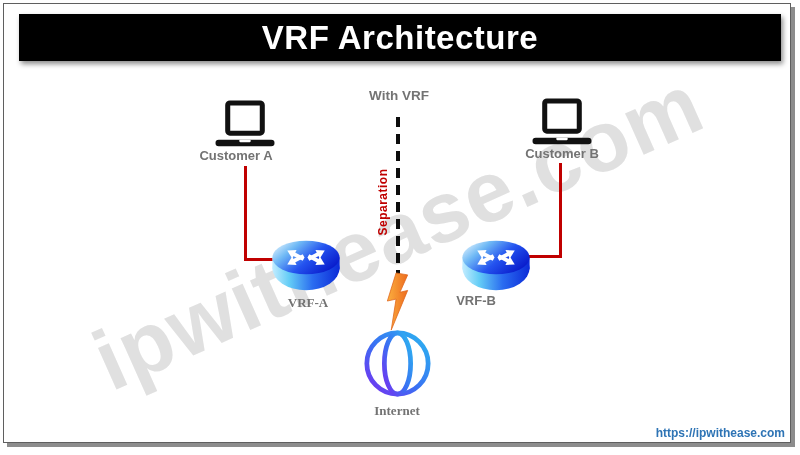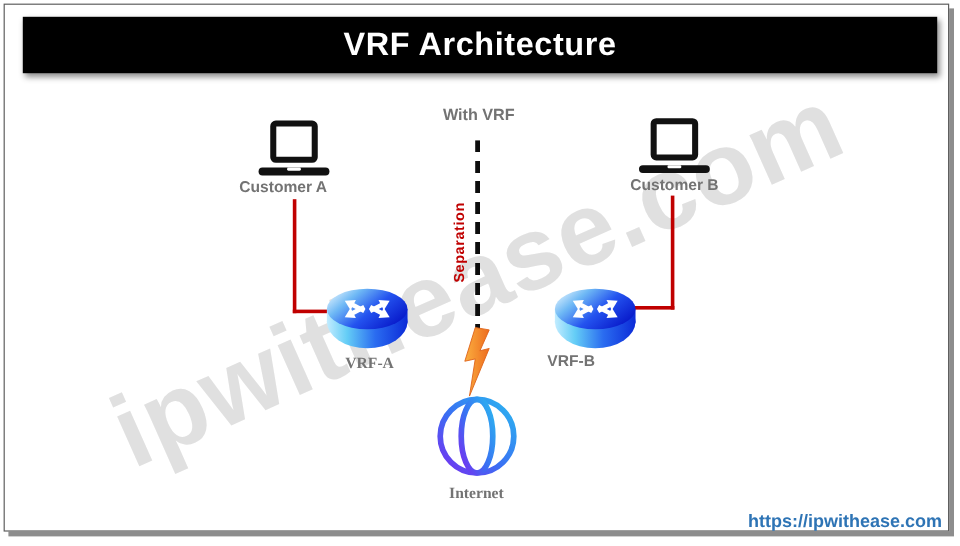--- a/index.html
+++ b/index.html
@@ -11,21 +11,21 @@
   .frame{
     position:absolute;left:3px;top:3px;width:788px;height:440px;
     background:#ffffff;border:1px solid #5f5f5f;
     box-shadow:4px 4px 0 #8d8d8d;
     box-sizing:border-box;z-index:0;
   }
   .title-bar{
     position:absolute;left:19px;top:14px;width:762px;height:47px;
     background:#000000;color:#ffffff;z-index:4;
     display:flex;align-items:center;justify-content:center;
-    font-size:27px;font-weight:bold;letter-spacing:.5px;
+    font-size:33px;font-weight:bold;letter-spacing:.5px;
     box-shadow:2px 3px 5px rgba(0,0,0,.45);
   }
   .watermark{
     position:absolute;left:398px;top:232px;z-index:1;
     transform:translate(-50%,-50%) rotate(-24deg);
     font-size:86px;font-weight:bold;color:#d9d9d9;opacity:.8;
     white-space:nowrap;letter-spacing:1px;pointer-events:none;
   }
   .lbl{
     position:absolute;transform:translateX(-50%);z-index:3;
@@ -47,21 +47,21 @@
   #line-b-h{left:529px;top:255px;width:33px;height:3px;}
   .icon{position:absolute;z-index:3;}
   #laptop-a{left:209px;top:100px;}
   #laptop-b{left:526px;top:98px;}
   #router-a{left:266px;top:231px;}
   #router-b{left:456px;top:231px;}
   #bolt{left:383px;top:272px;}
   #globe{left:361px;top:327px;}
   .footer-url{
     position:absolute;right:15px;top:426px;z-index:3;
-    color:#2e74b5;font-weight:bold;font-size:15px;
+    color:#2e74b5;font-weight:bold;font-size:12px;
     text-decoration:none;white-space:nowrap;
   }
 </style>
 </head>
 <body>
 
 <div class="frame"></div>
 
 <div class="watermark">ipwithease.com</div>
 

